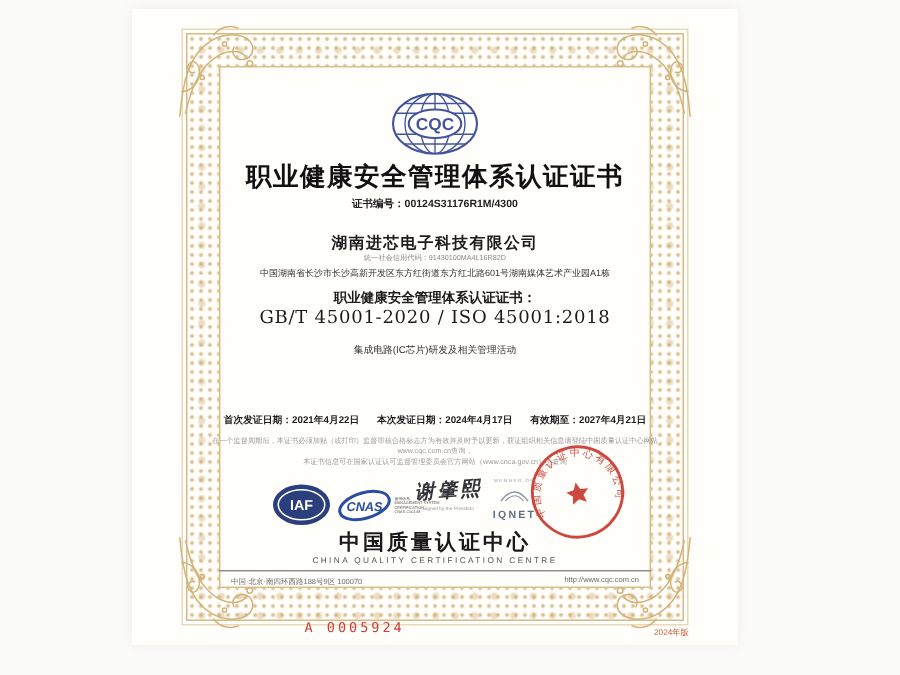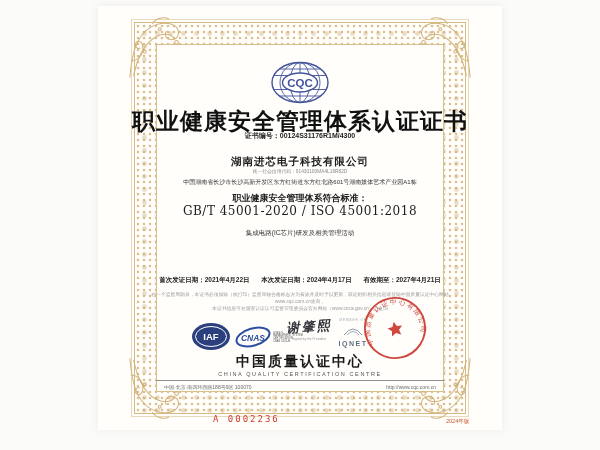--- a/index.html
+++ b/index.html
@@ -1,36 +1,36 @@
 <!DOCTYPE html>
 <html><head>
 <meta charset="utf-8">
 <style>
   html,body{margin:0;padding:0;background:#fbfbfa;font-family:"Liberation Sans",sans-serif;}
   .page{position:relative;width:600px;height:450px;overflow:hidden;background:#fbfbfa;}
-  .cert{position:absolute;left:98px;top:6px;width:404px;height:424px;background:#fffefb;
+  .cert{position:absolute;left:88px;top:6px;width:404px;height:424px;background:#fffefb;
         box-shadow:0 0 8px rgba(150,130,90,.12);}
   
   .frame{position:absolute;left:36px;right:36px;top:16px;bottom:16px;
          border:1px solid #d6ba86;
          background-image:
            radial-gradient(circle,rgba(204,170,110,.75) 0 .8px,transparent 1.7px),
            radial-gradient(circle,rgba(204,170,110,.40) 0 1.6px,transparent 3.2px);
          background-size:6px 6px,13px 13px;background-position:0 0,3px 4px;
          outline:1px solid rgba(214,186,134,.55);outline-offset:2px;}
   .frame-inner{position:absolute;inset:21px;background:#fffefb;border:1px solid #d9bf8c;}
   .corner{position:absolute;width:56px;height:66px;}
   .corner.tl{left:-7px;top:-9px;}
   .corner.tr{right:-7px;top:-9px;transform:scaleX(-1);}
   .corner.bl{left:-7px;bottom:-9px;transform:scaleY(-1);}
   .corner.br{right:-7px;bottom:-9px;transform:scale(-1,-1);}
   .content{position:absolute;inset:0;z-index:3;}
   .cline{position:absolute;left:0;width:100%;text-align:center;color:#1c1c1c;white-space:nowrap;}
   .cqc-logo{position:absolute;left:172px;top:54px;width:60px;height:45px;}
-  .title{top:100px;font-family:"DejaVu Serif",serif;font-weight:bold;font-size:23px;
+  .title{top:100px;font-family:"DejaVu Serif",serif;font-weight:bold;font-size:17px;
          letter-spacing:1px;color:#111;text-align:center;}
   .certno{top:125px;font-size:7px;font-weight:bold;color:#222;}
   .certify{top:138px;font-size:8.5px;font-weight:bold;letter-spacing:4px;}
   .company{top:149px;font-size:10.5px;font-weight:bold;letter-spacing:1px;text-align:center;}
   .credit{top:162px;font-size:4.8px;color:#8a8a8a;}
   .addr{top:172px;font-size:6px;color:#333;}
   .stdlabel{top:186px;font-size:9px;font-weight:bold;}
   .stdval{top:198px;font-size:12px;font-family:"DejaVu Serif",serif;letter-spacing:.5px;}
   .scopelabel{top:213px;font-size:8px;font-weight:bold;}
   .scopeval{top:223px;font-size:6.5px;color:#333;}
@@ -135,21 +135,21 @@
         </g>
         <ellipse cx="30" cy="22.5" rx="17.5" ry="9.5" fill="#ffffff" stroke="#44549b" stroke-width="1.4"></ellipse>
         <text x="30" y="26.5" text-anchor="middle" font-size="11.5" font-weight="bold" fill="#44549b">CQC</text>
       </svg>
 
       <div class="cline title">职业健康安全管理体系认证证书</div>
       <div class="cline certno">证书编号：00124S31176R1M/4300</div>
       <div class="cline company">湖南进芯电子科技有限公司</div>
       <div class="cline credit">统一社会信用代码：91430100MA4L16R82D</div>
       <div class="cline addr">中国湖南省长沙市长沙高新开发区东方红街道东方红北路601号湖南媒体艺术产业园A1栋</div>
-      <div class="cline stdlabel">职业健康安全管理体系符合标准：</div>
+      <div class="cline stdlabel">职业健康安全管理体系认证证书：</div>
       <div class="cline stdval">GB/T 45001-2020 / ISO 45001:2018</div>
       <div class="cline scopeval">集成电路(IC芯片)研发及相关管理活动</div>
 
       <div class="cline dates">
         <span>首次发证日期：2021年4月22日</span>
         <span>本次发证日期：2024年4月17日</span>
         <span>有效期至：2027年4月21日</span>
       </div>
 
       <div class="cline fine">
@@ -208,16 +208,16 @@
 
       <div class="cline orgname">中国质量认证中心</div>
       <div class="cline orgen">CHINA QUALITY CERTIFICATION CENTRE</div>
       <div class="rule"></div>
       <div class="footline">
         <span>中国·北京·南四环西路188号9区 100070</span>
         <span>http://www.cqc.com.cn</span>
       </div>
     </div>
 
-    <div class="serial">A 0002236</div>
+    <div class="serial">A 0005924</div>
     <div class="edition">2024年版</div>
   </div>
 </div>
 
 </body></html>

